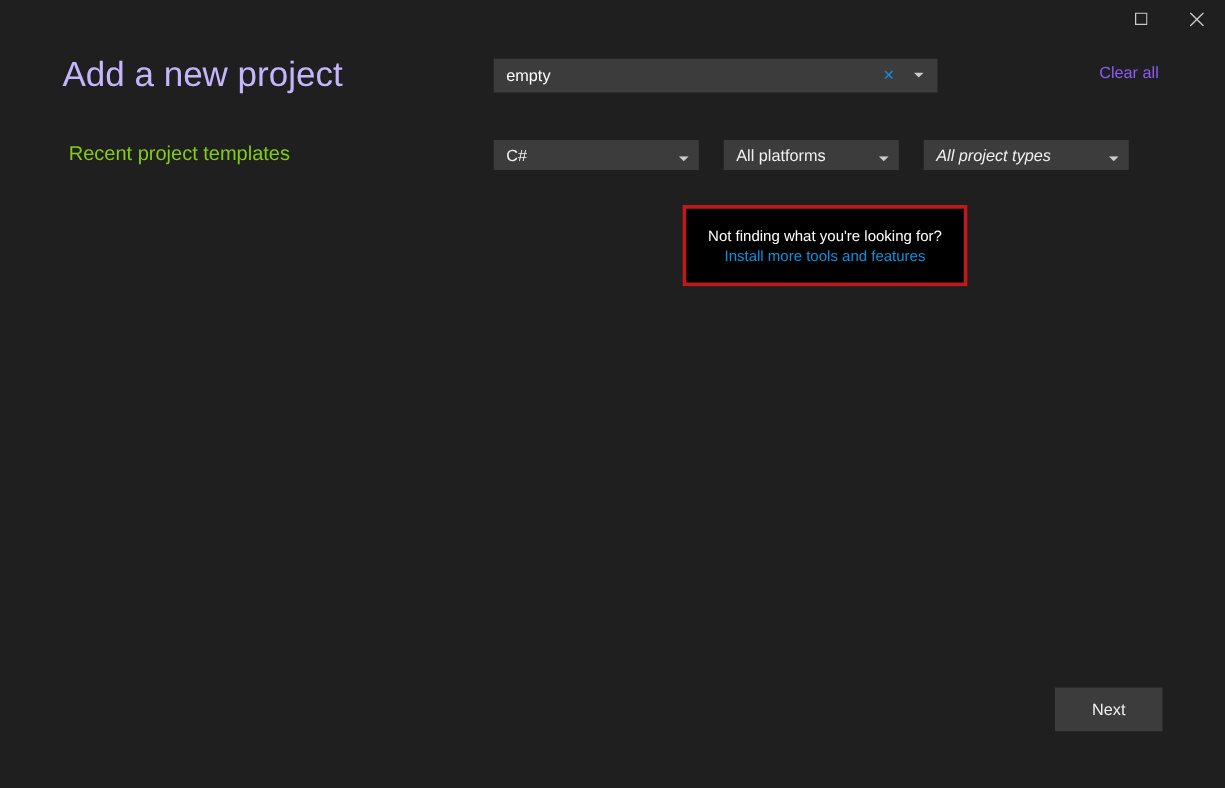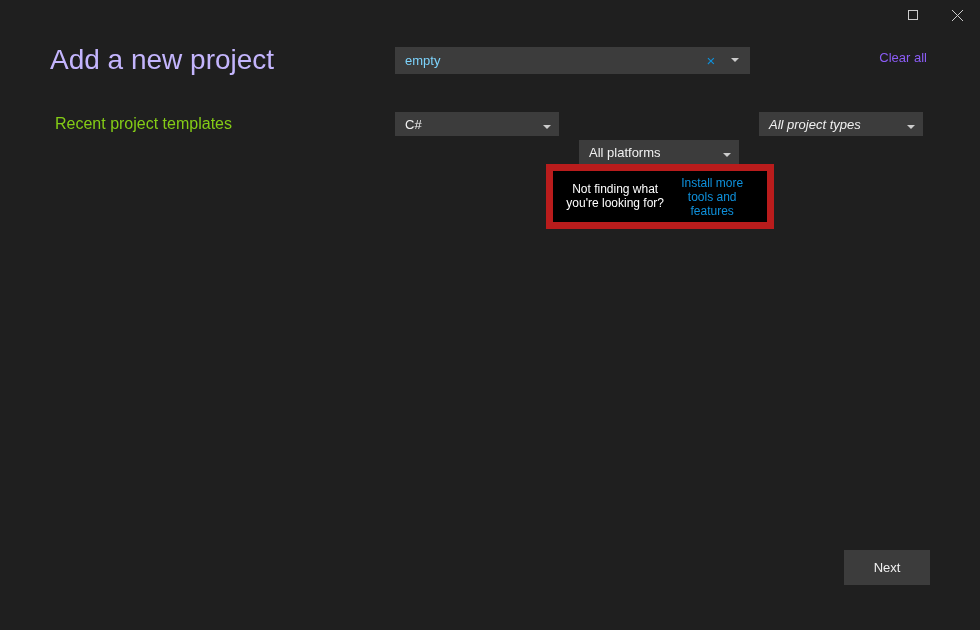--- a/index.html
+++ b/index.html
@@ -44,21 +44,21 @@
     }
     .search-wrap {
       position: relative;
       flex: 0 0 355px;
     }
     .search-input {
       width: 100%;
       height: 27px;
       background: #3c3c3c;
       border: none;
-      color: #7dd3fc;
+      color: #ffffff;
       padding: 4px 56px 4px 10px;
       font-size: 13px;
       outline: none;
     }
     .search-clear {
       position: absolute;
       right: 30px;
       top: 0;
       height: 27px;
       width: 18px;
@@ -109,33 +109,33 @@
       background: #3c3c3c;
       display: flex;
       align-items: center;
       justify-content: space-between;
       padding: 0 8px 0 10px;
       font-size: 13px;
       color: #f1f1f1;
       cursor: pointer;
     }
     .filter-dd.lang { width: 164px; }
-    .filter-dd.plat { width: 160px; margin-top: 28px; }
+    .filter-dd.plat { width: 140px; }
     .filter-dd.ptype { width: 164px; font-style: italic; }
     .caret svg { fill: #cccccc; }
     .hint-box {
       position: absolute;
       top: 164px;
       left: 546px;
       width: 228px;
       height: 65px;
       background: #000000;
-      border: 7px solid #b91c1c;
-      display: flex;
-      flex-direction: row;
+      border: 3px solid #b91c1c;
+      display: flex;
+      flex-direction: column;
       align-items: center;
       justify-content: center;
       padding: 8px 10px;
       text-align: center;
     }
     .hint-text {
       font-size: 12px;
       color: #ffffff;
       margin-bottom: 2px;
     }

